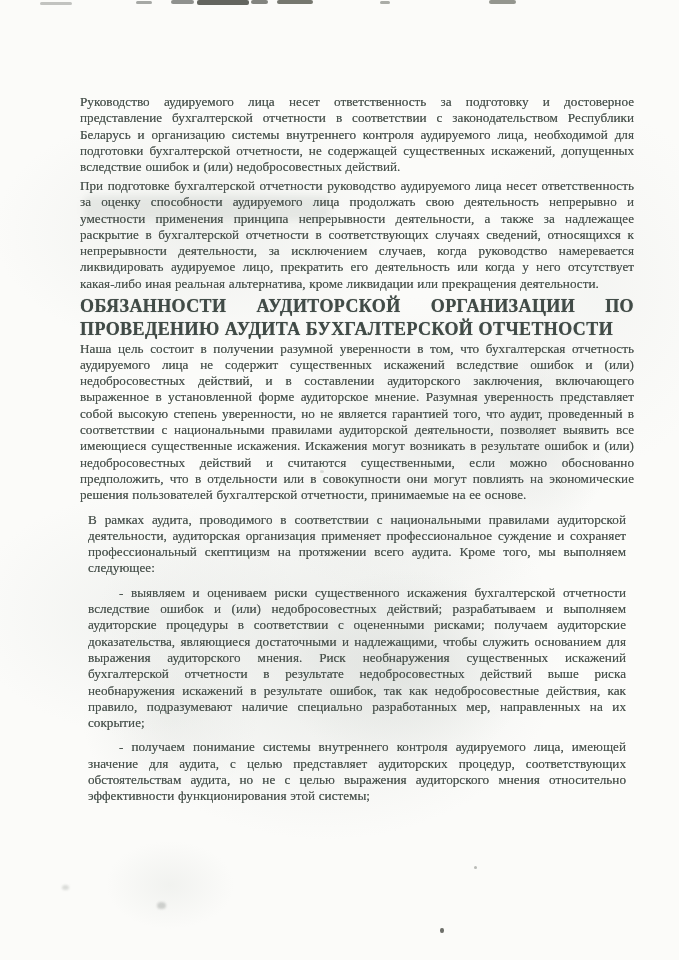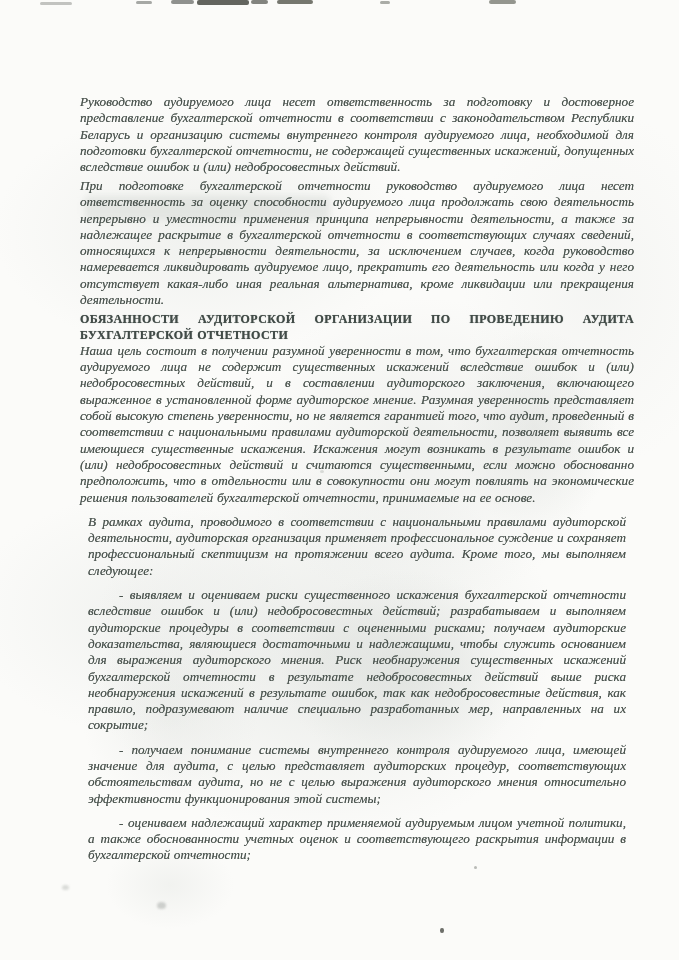--- a/index.html
+++ b/index.html
@@ -28,29 +28,28 @@
     width: 554px;
     color: #4b544f;
     font-size: 13.2px;
     line-height: 16.3px;
     text-align: justify;
     word-spacing: 0.4px;
     text-shadow: 0 0 0.6px rgba(78,88,83,0.75);
   }
   .text-block p {
     margin: 0 0 2.5px 0;
-    font-style: italic;
   }
   .text-block p.flow {
     margin: 8px;
   }
   .text-block h2 {
     margin: 0;
-    font-size: 12px;
-    line-height: 16px;
+    font-size: 18px;
+    line-height: 23px;
     font-weight: bold;
     color: #414b47;
     letter-spacing: 0.4px;
     text-align: justify;
     text-shadow: 0 0 0.7px rgba(62,72,67,0.8);
   }
   .list-item {
     text-indent: 31px;
   }
   
@@ -127,21 +126,20 @@
   <div class="blotch b5"></div>
 
   <div class="text-block">
     <p>Руководство аудируемого лица несет ответственность за подготовку и достоверное представление бухгалтерской отчетности в соответствии с законодательством Республики Беларусь и организацию системы внутреннего контроля аудируемого лица, необходимой для подготовки бухгалтерской отчетности, не содержащей существенных искажений, допущенных вследствие ошибок и (или) недобросовестных действий.</p>
     <p>При подготовке бухгалтерской отчетности руководство аудируемого лица несет ответственность за оценку способности аудируемого лица продолжать свою деятельность непрерывно и уместности применения принципа непрерывности деятельности, а также за надлежащее раскрытие в бухгалтерской отчетности в соответствующих случаях сведений, относящихся к непрерывности деятельности, за исключением случаев, когда руководство намеревается ликвидировать аудируемое лицо, прекратить его деятельность или когда у него отсутствует какая-либо иная реальная альтернатива, кроме ликвидации или прекращения деятельности.</p>
     <h2>ОБЯЗАННОСТИ АУДИТОРСКОЙ ОРГАНИЗАЦИИ ПО ПРОВЕДЕНИЮ АУДИТА БУХГАЛТЕРСКОЙ ОТЧЕТНОСТИ</h2>
     <p>Наша цель состоит в получении разумной уверенности в том, что бухгалтерская отчетность аудируемого лица не содержит существенных искажений вследствие ошибок и (или) недобросовестных действий, и в составлении аудиторского заключения, включающего выраженное в установленной форме аудиторское мнение. Разумная уверенность представляет собой высокую степень уверенности, но не является гарантией того, что аудит, проведенный в соответствии с национальными правилами аудиторской деятельности, позволяет выявить все имеющиеся существенные искажения. Искажения могут возникать в результате ошибок и (или) недобросовестных действий и считаются существенными, если можно обоснованно предположить, что в отдельности или в совокупности они могут повлиять на экономические решения пользователей бухгалтерской отчетности, принимаемые на ее основе.</p>
     <p class="flow">В рамках аудита, проводимого в соответствии с национальными правилами аудиторской деятельности, аудиторская организация применяет профессиональное суждение и сохраняет профессиональный скептицизм на протяжении всего аудита. Кроме того, мы выполняем следующее:</p>
     <p class="list-item flow">- выявляем и оцениваем риски существенного искажения бухгалтерской отчетности вследствие ошибок и (или) недобросовестных действий; разрабатываем и выполняем аудиторские процедуры в соответствии с оцененными рисками; получаем аудиторские доказательства, являющиеся достаточными и надлежащими, чтобы служить основанием для выражения аудиторского мнения. Риск необнаружения существенных искажений бухгалтерской отчетности в результате недобросовестных действий выше риска необнаружения искажений в результате ошибок, так как недобросовестные действия, как правило, подразумевают наличие специально разработанных мер, направленных на их сокрытие;</p>
     <p class="list-item flow">- получаем понимание системы внутреннего контроля аудируемого лица, имеющей значение для аудита, с целью представляет аудиторских процедур, соответствующих обстоятельствам аудита, но не с целью выражения аудиторского мнения относительно эффективности функционирования этой системы;</p>
-    <p class="list-item flow">- оцениваем надлежащий характер применяемой аудируемым лицом учетной политики, а также обоснованности учетных оценок и соответствующего раскрытия информации в бухгалтерской отчетности;</p>
   </div>
 
   <div class="speck sp1"></div>
   <div class="speck sp2"></div>
   <div class="speck sp3"></div>
   <div class="speck sp4"></div>
   <div class="speck sp5"></div>
 
 </div>
 

